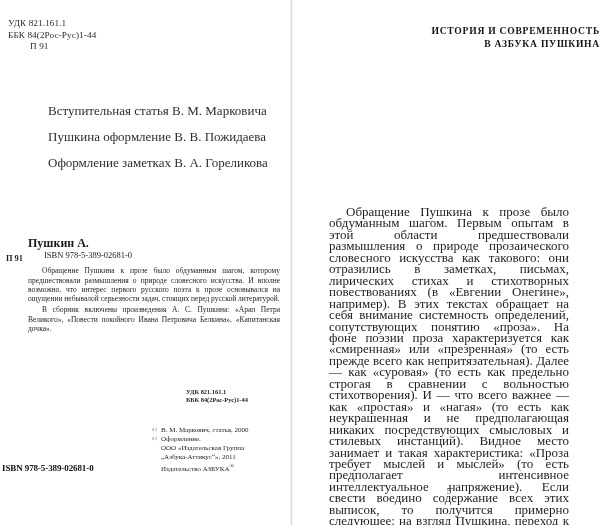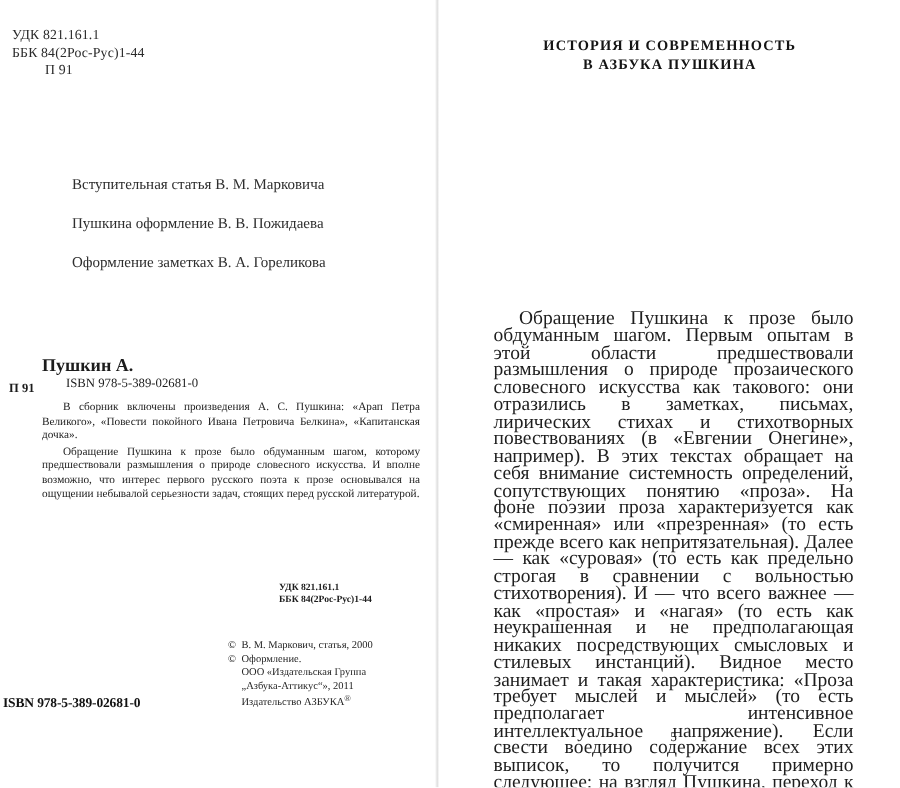--- a/index.html
+++ b/index.html
@@ -43,22 +43,22 @@
     font-size: 9.2px;
     line-height: 11.6px;
     letter-spacing: .1px;
     color: #2a2a2a;
   }
   .udk-top .indent { padding-left: 22px; }
 
   .credits {
     position: absolute;
     left: 48px;
-    top: 119px;
-    font-size: 10px;
+    top: 106px;
+    font-size: 13px;
     line-height: 9px;
     color: #2e2e2e;
   }
   .credits div { margin-bottom: 17px; }
 
   .bibrec {
     position: absolute;
     left: 28px;
     top: 238px;
     width: 252px;
@@ -131,21 +131,21 @@
     letter-spacing: -.1px;
     color: #121212;
   }
 
   
   .running-head {
     position: absolute;
     left: 0;
     right: 0;
     top: 24px;
-    text-align: center;
+    text-align: right;
     font-size: 9.6px;
     font-weight: bold;
     line-height: 13px;
     letter-spacing: .75px;
     color: #141414;
   }
   .body-text {
     position: absolute;
     left: 36px;
     top: 162px;
@@ -189,22 +189,22 @@
     <div class="credits">
       <div>Вступительная статья В. М. Марковича</div>
       <div>Пушкина оформление В. В. Пожидаева</div>
       <div>Оформление заметках В. А. Гореликова</div>
     </div>
 
     <div class="bibrec">
       <div class="bib-marker">П 91</div>
       <div class="bib-author">Пушкин А.</div>
       <div class="bib-isbn">ISBN 978-5-389-02681-0</div>
+      <div class="annot">Обращение Пушкина к прозе было обдуманным шагом, которому предшествовали размышления о природе словесного искусства. И вполне возможно, что интерес первого русского поэта к прозе основывался на ощущении небывалой серьезности задач, стоящих перед русской литературой.</div>
       <div class="annot">В сборник включены произведения А. С. Пушкина: «Арап Петра Великого», «Повести покойного Ивана Петровича Белкина», «Капитанская дочка».</div>
-      <div class="annot">Обращение Пушкина к прозе было обдуманным шагом, которому предшествовали размышления о природе словесного искусства. И вполне возможно, что интерес первого русского поэта к прозе основывался на ощущении небывалой серьезности задач, стоящих перед русской литературой.</div>
     </div>
 
     <div class="udk-small">
       <div>УДК 821.161.1</div>
       <div>ББК 84(2Рос-Рус)1-44</div>
     </div>
 
     <div class="copyright">
       <div class="cline">
         <span class="sym">©</span>

